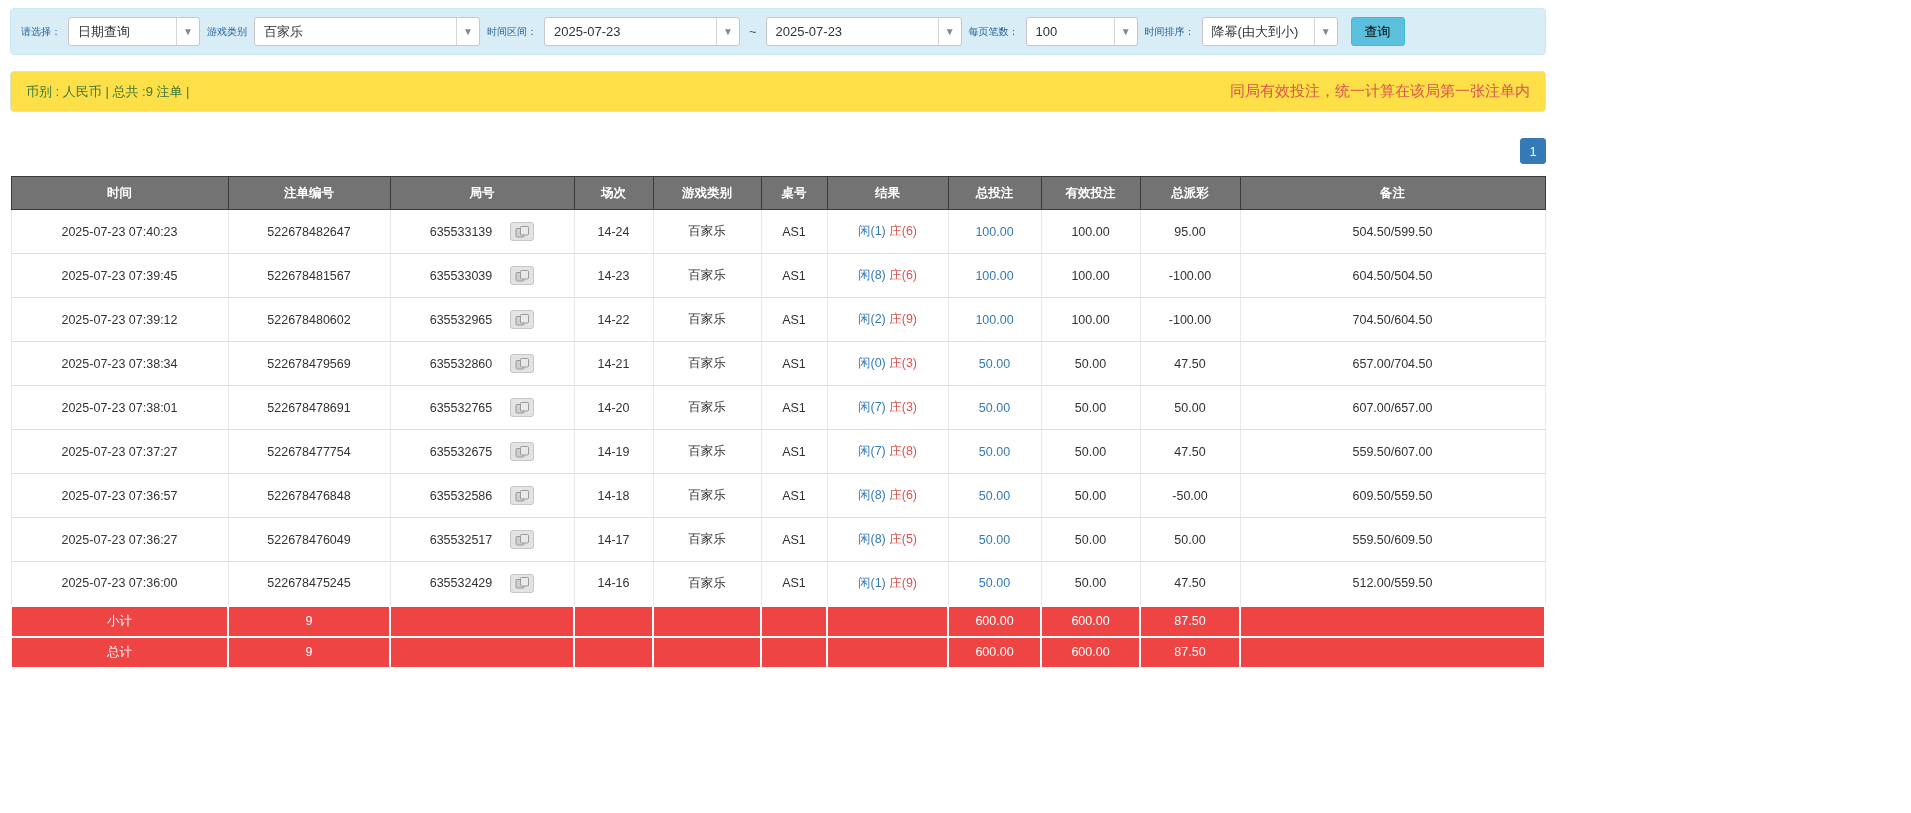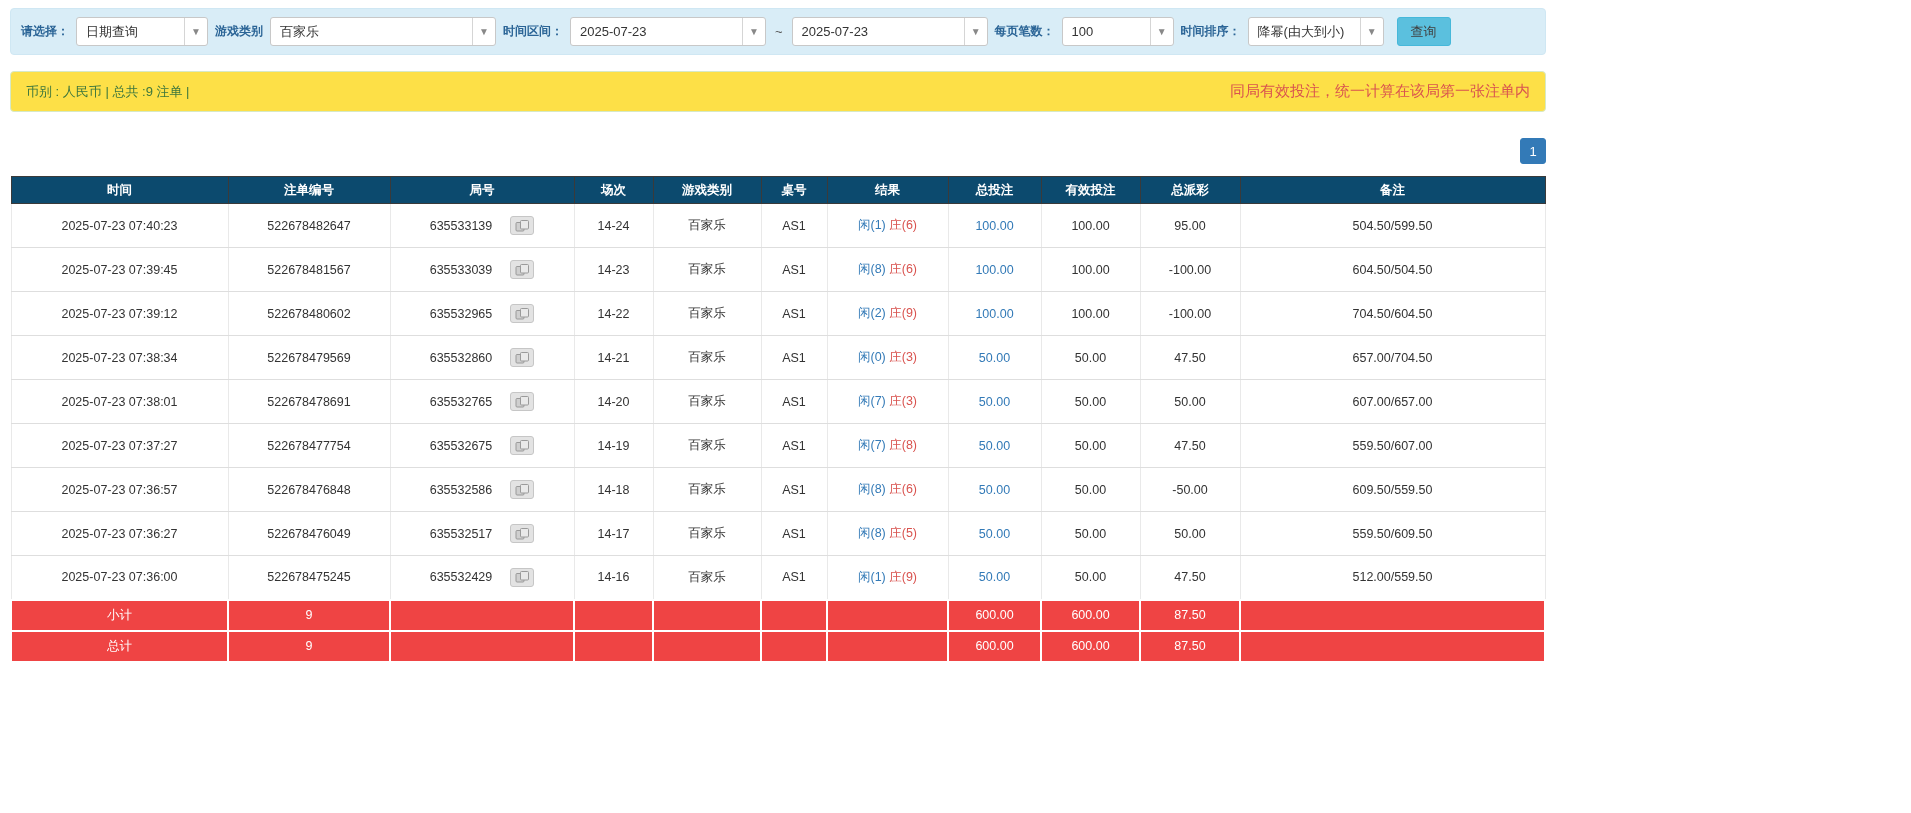--- a/index.html
+++ b/index.html
@@ -18,21 +18,21 @@
   .filter-bar {
     background: #d9edf7;
     border: 1px solid #cfe7f3;
     border-radius: 4px;
     padding: 8px 10px;
     display: flex;
     align-items: center;
     gap: 7px;
     width: 1536px;
   }
-  .f-label { color: #2a6496; font-weight: bold; font-size: 12px; white-space: nowrap; text-align: right; }
+  .f-label { color: #2a6496; font-weight: normal; font-size: 10px; white-space: nowrap; text-align: right; }
   .tilde { color: #555; padding: 0 2px; }
   .dropdown {
     background: #fff;
     border: 1px solid #c8c8c8;
     border-radius: 3px;
     height: 29px;
     display: inline-flex;
     align-items: stretch;
     cursor: pointer;
   }
@@ -52,21 +52,21 @@
     color: #888; font-size: 10px;
   }
   .w-select { width: 132px; }
   .w-game   { width: 226px; }
   .w-date   { width: 196px; }
   .w-pp     { width: 112px;  }
   .w-sort   { width: 136px; justify-content: center; }
   .btn-query {
     background: #5bc0de;
     border: 1px solid #46b8da;
-    color: #404040;
+    color: #000000;
     font-size: 13px;
     height: 29px;
     padding: 0 13px;
     border-radius: 3px;
     cursor: pointer;
     margin-left: 6px;
   }
 
   
   .summary-bar {
@@ -103,24 +103,24 @@
   }
 
   
   table.records {
     width: 1536px;
     border-collapse: collapse;
     table-layout: fixed;
     font-size: 12.5px;
   }
   table.records thead th {
-    background: #0c4a6e;
+    background: #737373;
     color: #fff;
     font-weight: bold;
-    height: 27px;
+    height: 33px;
     text-align: center;
     border: 1px solid #3a3a3a;
     font-size: 12.5px;
   }
   table.records tbody td {
     height: 44px;
     text-align: center;
     border: 1px solid #e9e9e9;
     border-bottom: 1px solid #dedede;
     color: #333;

